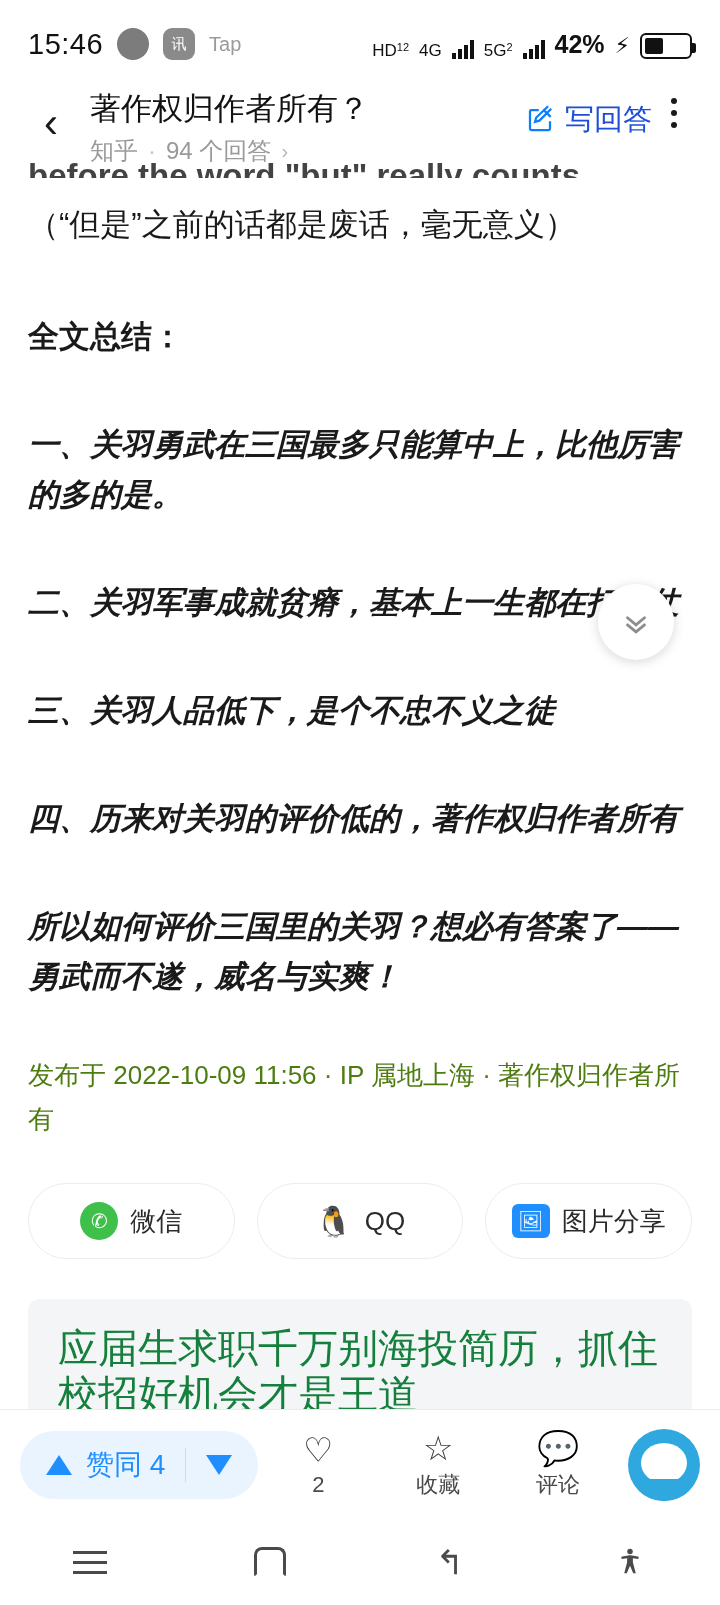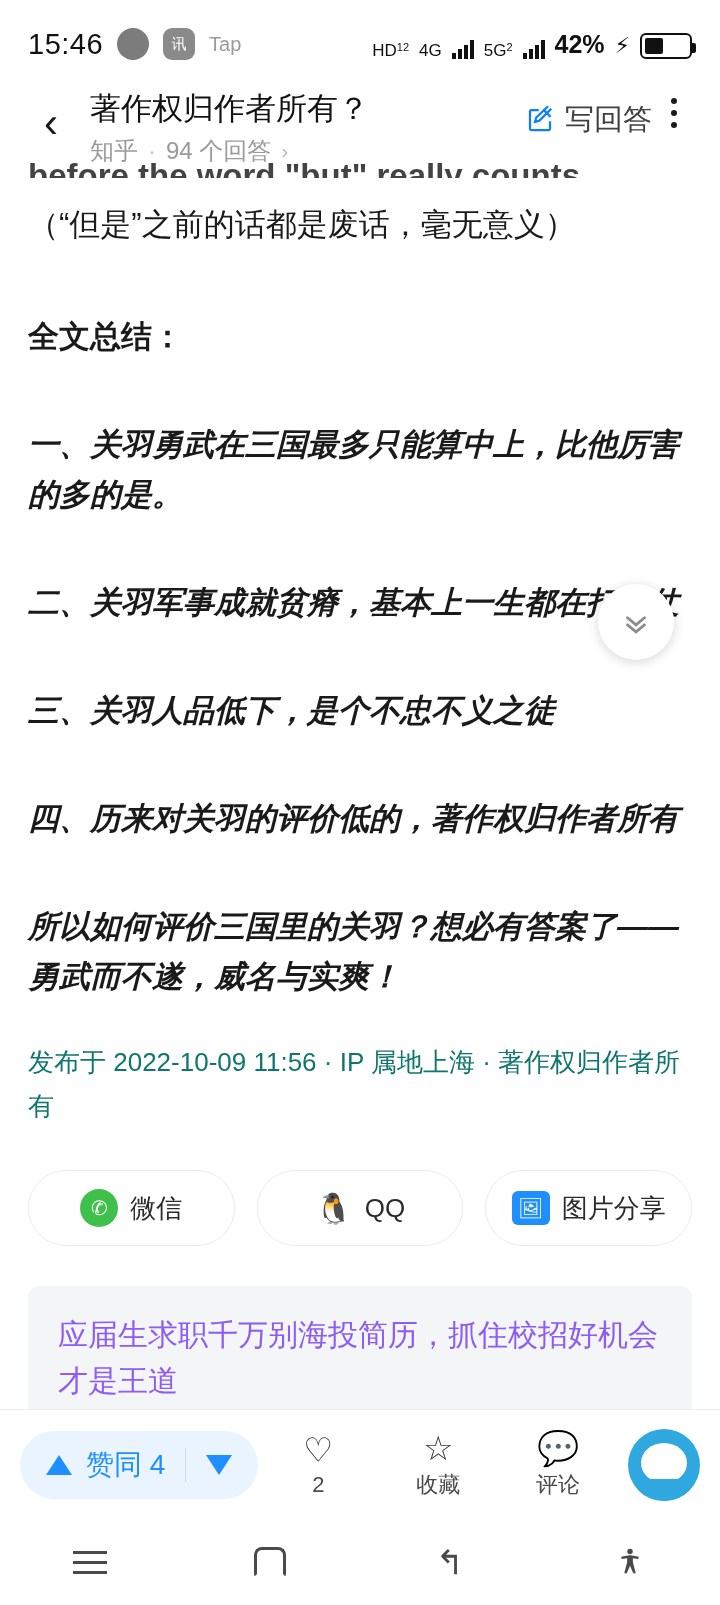--- a/index.html
+++ b/index.html
@@ -66,21 +66,21 @@
   }
   .header-sub {
     margin-top: 8px;
     font-size: 24px; color: #9a9a9a;
     display: flex; align-items: center; gap: 10px;
   }
   .header-sub .dot { color: #c6c6c6; }
   .header-sub .chev { font-size: 20px; color: #b5b5b5; }
   .write-answer {
     display: flex; align-items: center; gap: 10px;
-    color: #404040; font-size: 29px; padding-top: 12px;
+    color: #1d4ed8; font-size: 29px; padding-top: 12px;
   }
   .write-icon { width: 30px; height: 30px; }
   .more-dots {
     width: 44px; padding-top: 10px;
     display: flex; flex-direction: column; align-items: center; gap: 6px;
   }
   .more-dots i { width: 6px; height: 6px; border-radius: 50%; background: #1a1a1a; display: block; }
 
   
   .content {
@@ -103,22 +103,22 @@
 
   .scroll-fab {
     position: absolute; right: 18px; top: 0;
     width: 76px; height: 76px; border-radius: 50%;
     background: #fff; box-shadow: 0 2px 12px rgba(0,0,0,0.16);
     display: flex; align-items: center; justify-content: center;
     color: #8d8d8d; font-size: 30px;
   }
 
   .meta {
-    font-size: 26px; color: #0f766e; line-height: 44px;
-    margin-top: 38px;
+    font-size: 26px; color: #4d7c0f; line-height: 44px;
+    margin-top: 51px;
   }
 
   
   .share-row {
     display: flex; gap: 22px; margin-top: 42px;
   }
   .share-btn {
     flex: 1; height: 76px; border: 1px solid #ececec; border-radius: 38px;
     display: flex; align-items: center; justify-content: center; gap: 12px;
     font-size: 26px; color: #2b2b2b; background: #fff;
@@ -132,21 +132,21 @@
   .ico-qq { color: #3fa9f5; font-size: 30px; }
   .ico-pic { width: 38px; height: 34px; border-radius: 6px; background: #1f8fff; color: #fff; font-size: 20px; }
 
   
   .promo {
     margin-top: 40px;
     background: #f4f5f6; border-radius: 12px;
     padding: 26px 30px 0 30px;
     height: 140px; overflow: hidden;
   }
-  .promo-title { font-size: 30px; line-height: 46px; color: #8b5cf6; }
+  .promo-title { font-size: 40px; line-height: 46px; color: #15803d; }
   .promo-strip {
     margin-top: 16px; height: 40px; border-radius: 6px;
     background: linear-gradient(90deg,#caa88a,#8a5a3c 20%,#d8cfc6 40%,#b9835f 60%,#cfc2b4 80%,#9c7254);
   }
 
   
   .action-bar {
     position: absolute; left: 0; right: 0; bottom: 86px;
     height: 110px; background: #fff;
     border-top: 1px solid #ececec;

